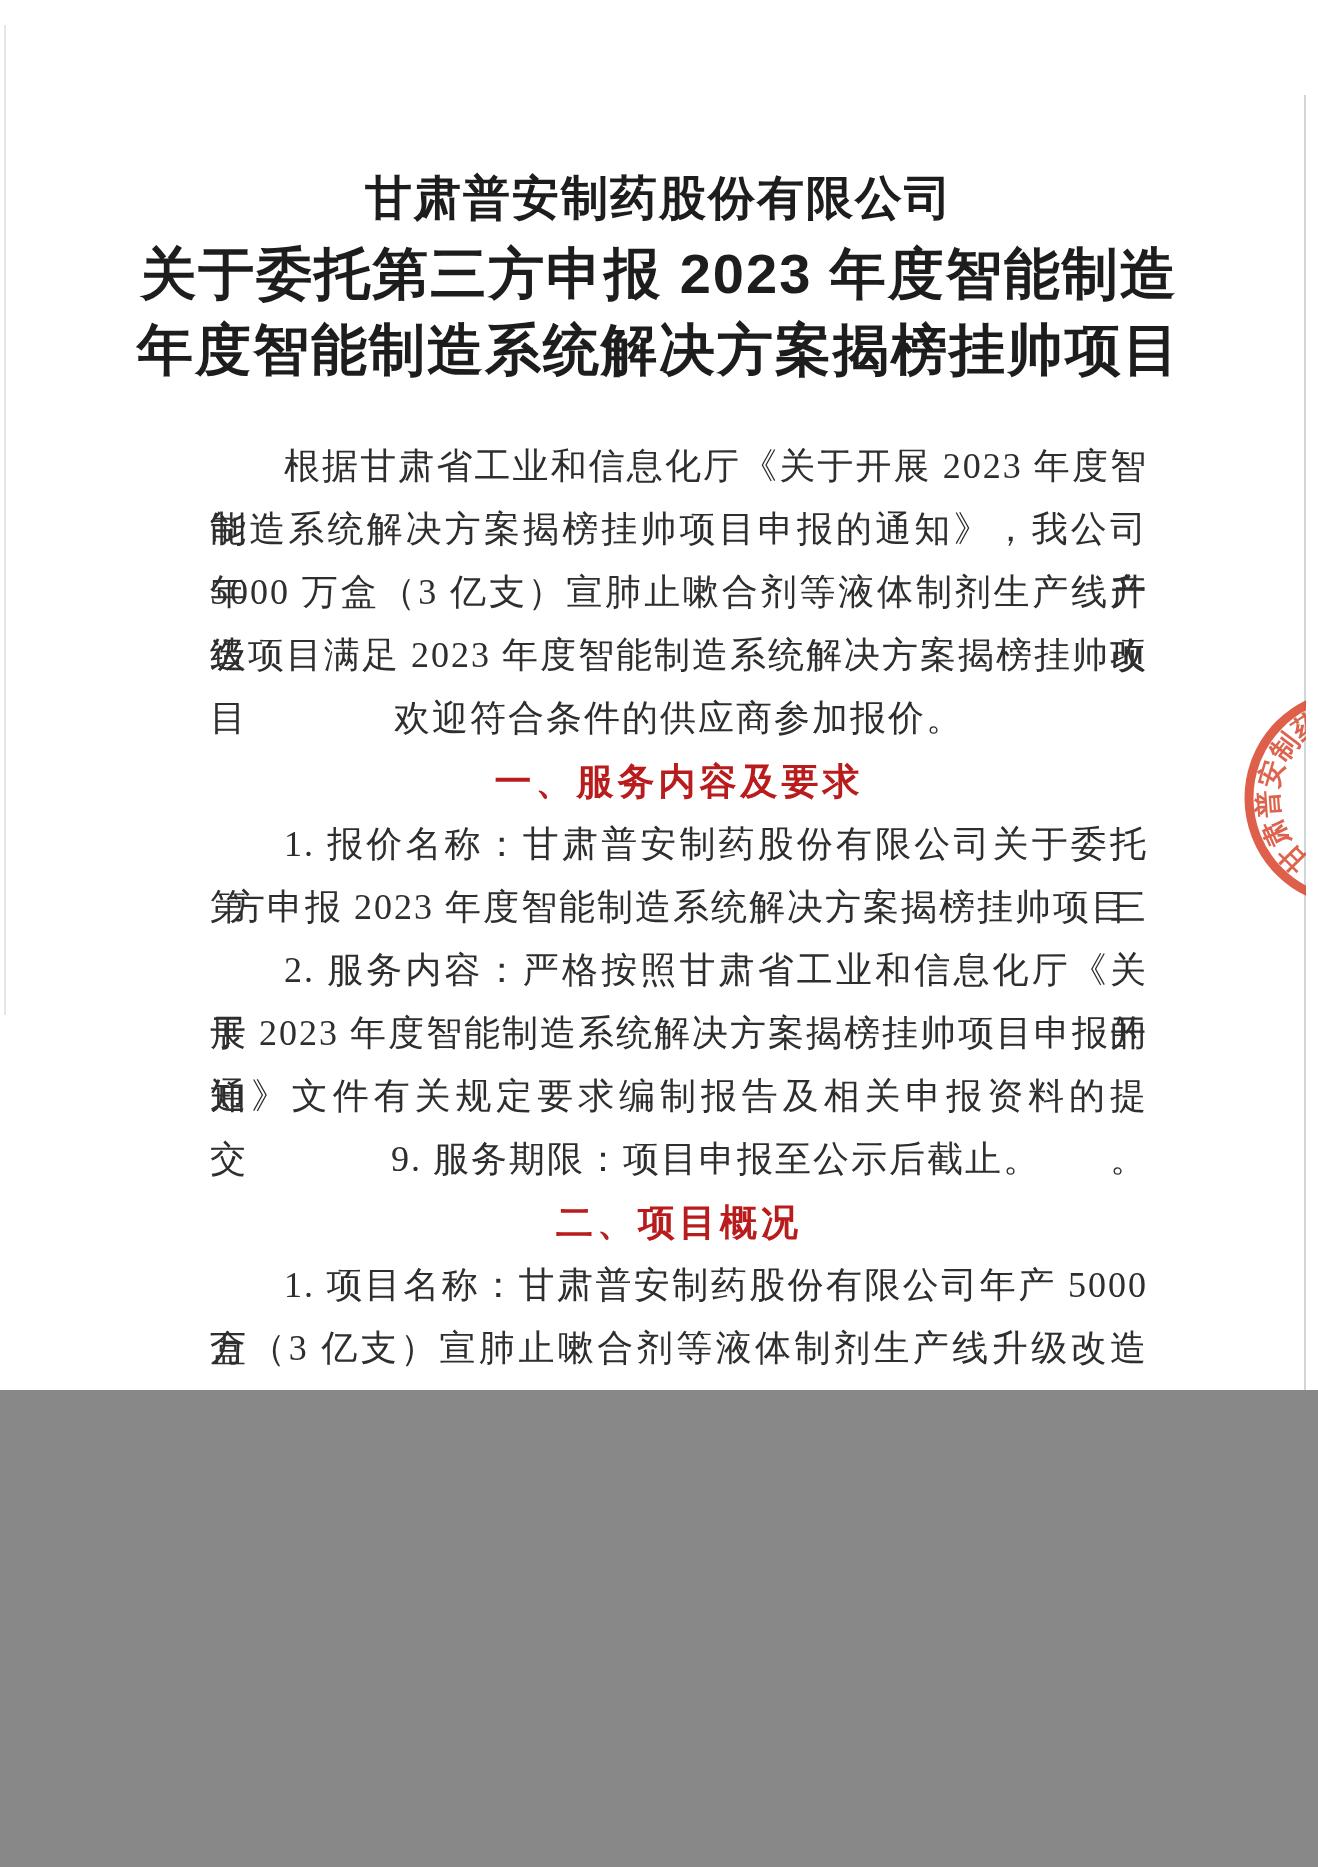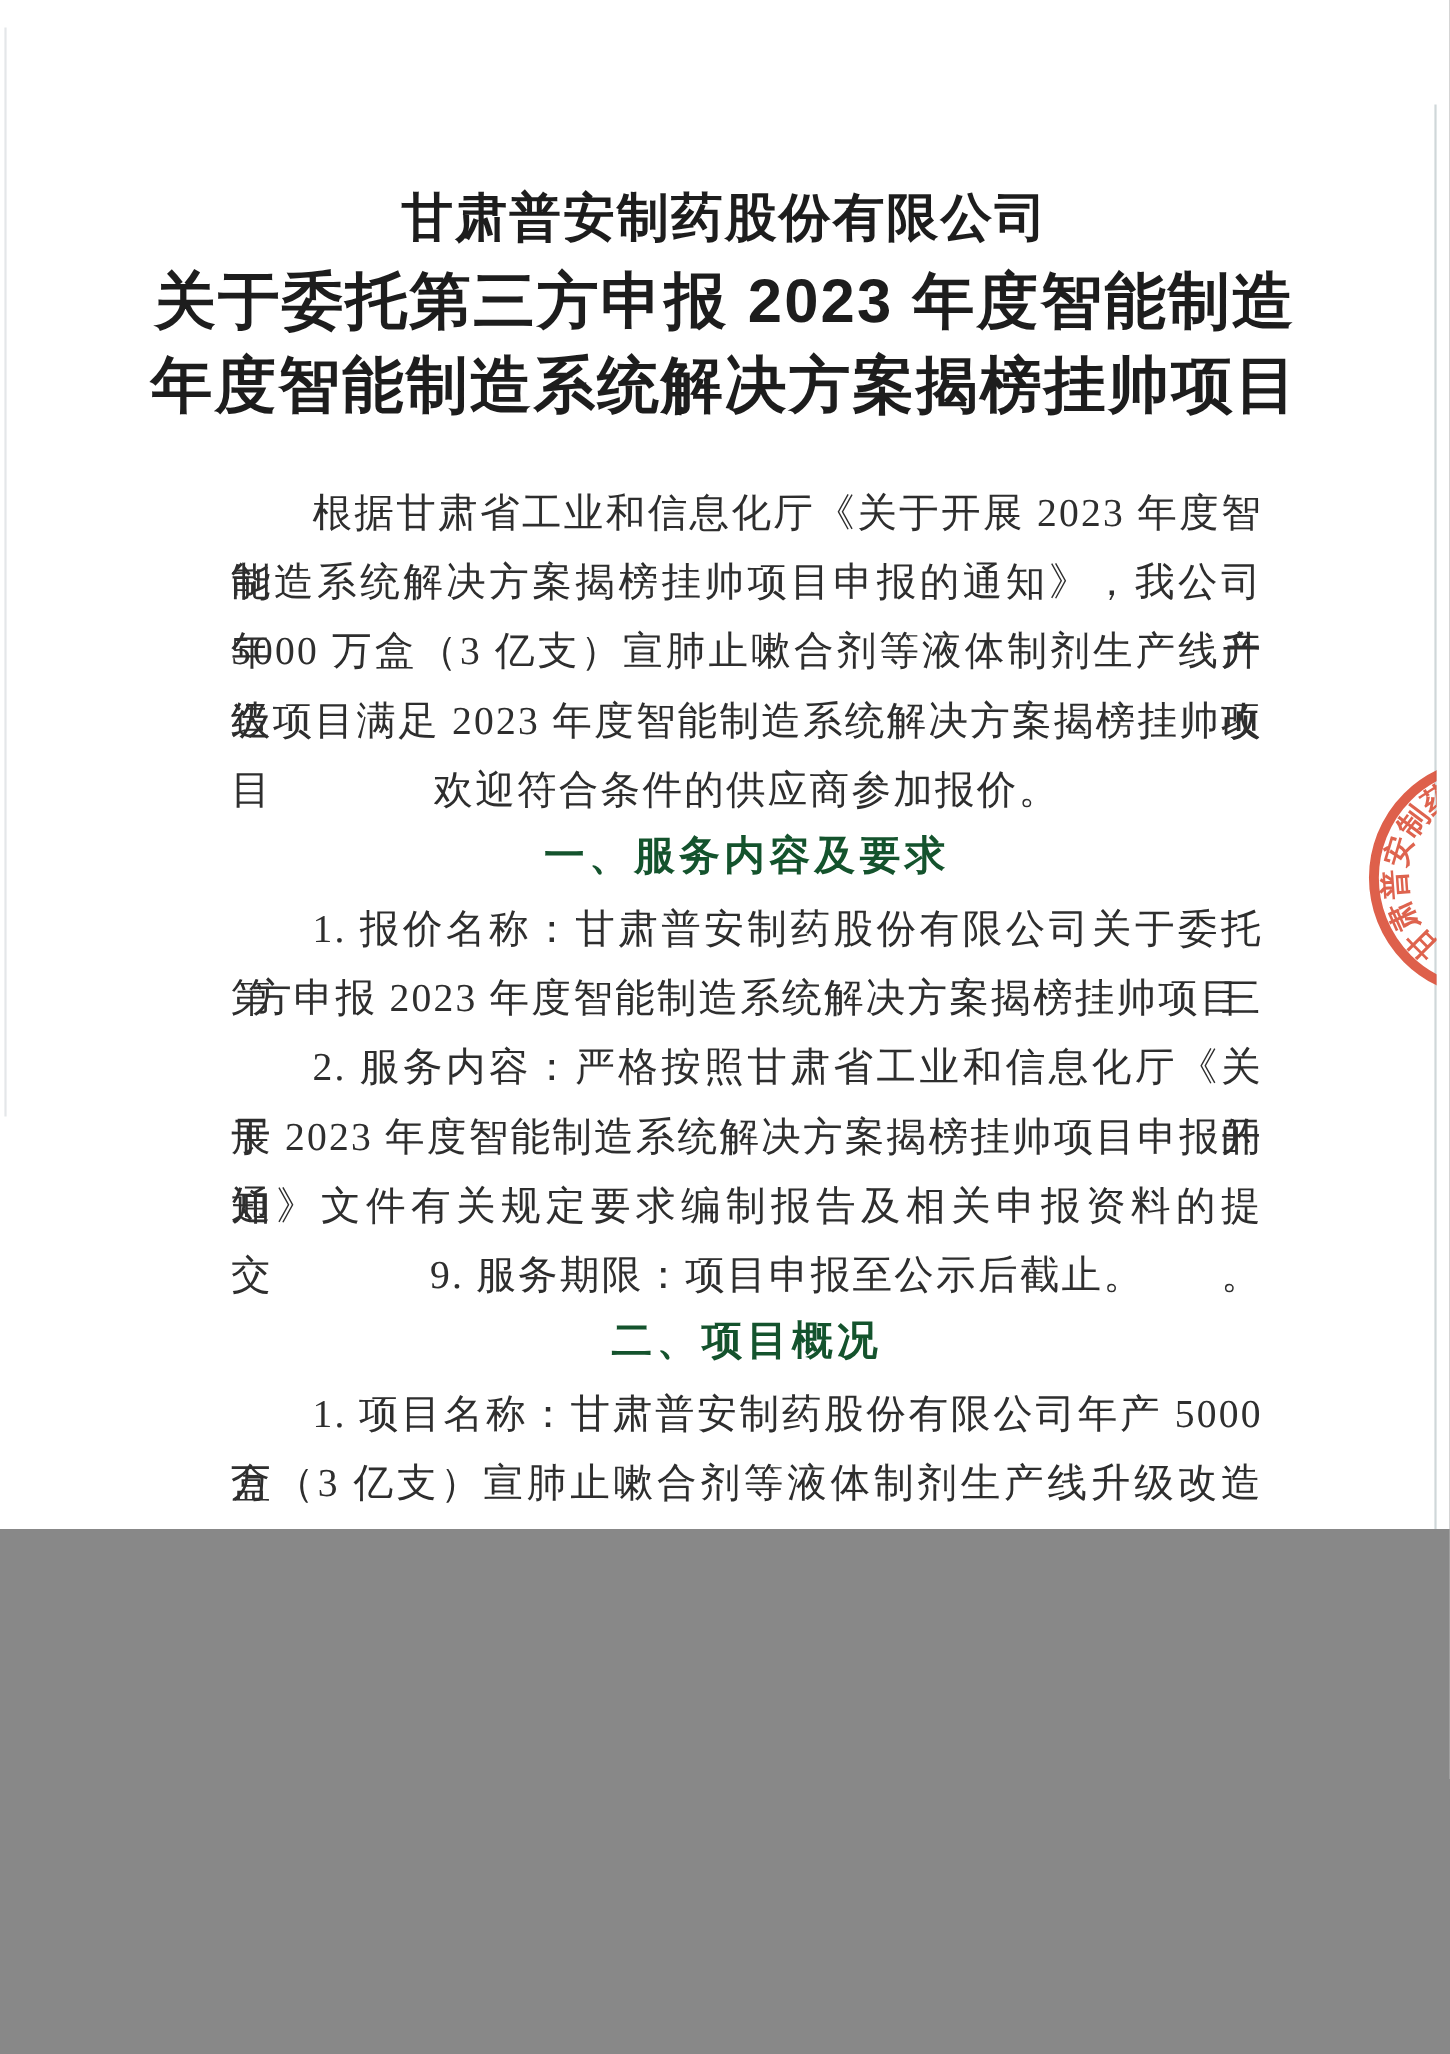--- a/index.html
+++ b/index.html
@@ -42,23 +42,23 @@
     white-space:nowrap;
     text-align:center;
   }
   .ln.j{
     white-space:normal;
     text-align:justify;
     text-align-last:justify;
   }
   .ln.ind{text-indent:74px;}
   .ln.hd{
-    font-family:Liberation Mono, monospace;
+    font-family:Liberation Sans, sans-serif;
     font-weight:700;
-    color:#14532d;
+    color:#b91c1c;
     font-size:37px;
     letter-spacing:4px;
   }
   
   .page-number{
     position:absolute;top:1736px;left:0;width:1318px;
     text-align:center;
     font-size:27px;color:#3a3a3a;
     letter-spacing:1px;
   }

